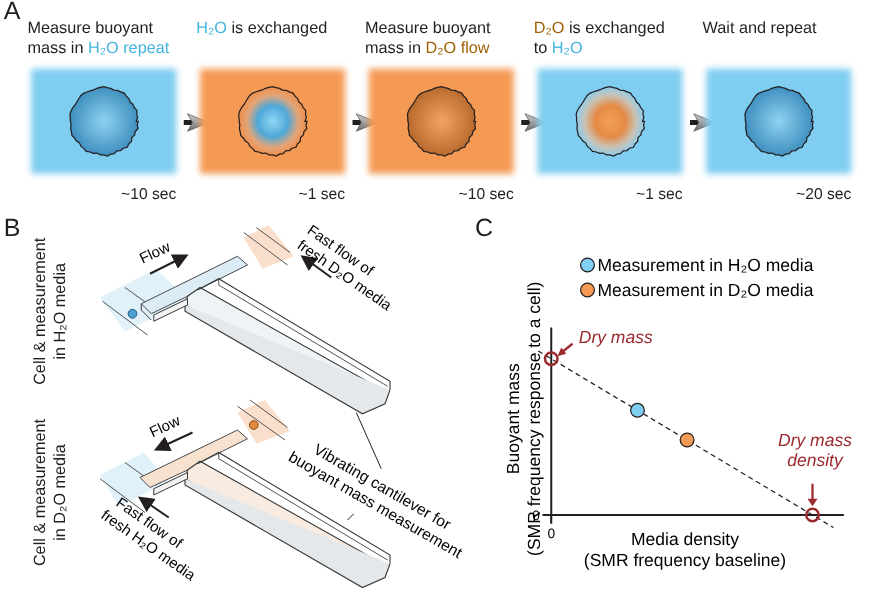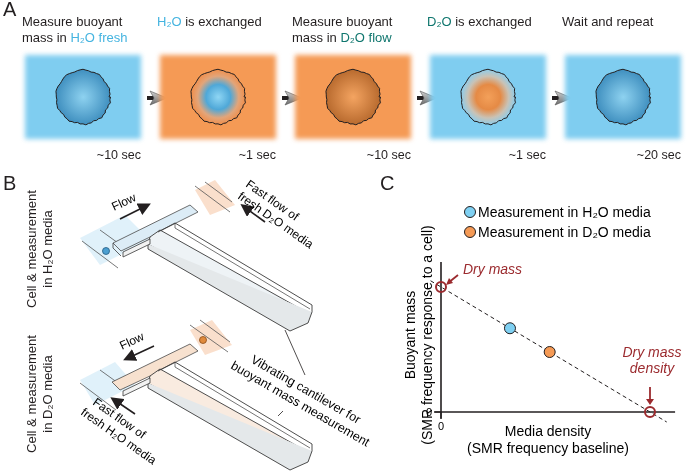--- a/index.html
+++ b/index.html
@@ -1,37 +1,37 @@
 <!DOCTYPE html>
 <html><head>
 <meta charset="utf-8">
 <style>
   html, body { margin:0; padding:0; background:#ffffff; }
   body { width:700px; height:472px; position:relative; overflow:hidden; font-family:"Liberation Sans", sans-serif; color:#231f20; }
   .abs { position:absolute; }
   .panel-letter { font-size:20px; font-weight:normal; color:#231f20; }
   .stepTitle { font-size:13px; line-height:16px; white-space:nowrap; }
   .blue { color:#45b4e0; }
-  .orange { color:#0f766e; }
+  .orange { color:#a16207; }
   .time { font-size:12.5px; text-align:right; width:116px; }
   .box { position:absolute; width:116px; height:84px; filter:blur(2.5px); }
   .box.blue-bg { background:#7fcdf0; }
   .box.orange-bg { background:#f59a55; }
   svg text { font-family:"Liberation Sans", sans-serif; }
   .vlabel { font-size:13px; line-height:16px; text-align:center; white-space:nowrap; transform:rotate(-90deg); transform-origin:center center; }
 </style>
 </head>
 <body>
 
 <div class="abs panel-letter" style="left:3px;top:-2px;">A</div>
 
 <div id="panelA">
     <div class="abs stepTitle" style="left: 22px; top: 14px;">
       <div><span>Measure buoyant</span></div>
-      <div><span>mass in </span><span class="blue">H₂O fresh</span></div>
+      <div><span>mass in </span><span class="blue">H₂O repeat</span></div>
     </div>
     <div class="box blue-bg" style="left: 25px; top: 55px;"></div>
     <svg width="60" height="60" class="abs" style="left: 53px; top: 67px;">
       <defs>
         <radialGradient id="cg0">
           <stop offset="0" stop-color="#8ed2f0"></stop>
           <stop offset="1" stop-color="#3f8fbf"></stop>
         </radialGradient>
       </defs>
       <path d="M57.50,30.00L56.86,32.82L57.42,35.83L55.26,38.21L54.68,40.99L52.47,42.98L52.15,46.09L50.04,48.04L48.77,50.84L45.69,51.60L43.53,53.43L40.56,53.72L38.41,55.89L35.60,56.35L32.93,57.86L30.00,56.86L27.17,56.93L24.59,55.45L21.64,55.73L19.05,54.59L16.03,54.19L14.11,51.87L11.88,50.13L10.59,47.48L8.26,45.79L6.69,43.46L4.59,41.31L4.11,38.41L3.51,35.63L3.88,32.74L3.32,30.00L3.22,27.19L2.95,24.25L3.93,21.53L5.27,18.99L7.11,16.79L8.56,14.42L9.98,11.98L11.61,9.58L13.79,7.69L16.47,6.57L19.17,5.68L21.86,4.95L24.40,3.63L27.15,2.87L30.00,2.26L32.83,3.11L35.58,3.77L38.10,5.08L40.97,5.36L43.54,6.55L46.38,7.46L48.08,9.92L50.08,11.92L51.11,14.67L53.36,16.51L54.56,19.06L56.58,21.36L56.43,24.38L57.06,27.16L56.02,30.00Z" fill="url(#cg0)" stroke="#231f20" stroke-width="1"></path>
@@ -93,20 +93,21 @@
         <linearGradient id="ag2" x1="0" y1="0" x2="0" y2="1">
           <stop offset="0" stop-color="#d0d0d0"></stop>
           <stop offset="1" stop-color="#6b6b6b"></stop>
         </linearGradient>
       </defs>
       <rect x="1" y="6" width="8" height="4" fill="#231f20"></rect>
       <path d="M4,1 L21,8 L4,15 L8,8 Z" fill="url(#ag2)" stroke="#555" stroke-width="0.6"></path>
     </svg>
     <div class="abs stepTitle" style="left: 427px; top: 14px;">
       <div><span class="orange">D₂O</span><span> is exchanged</span></div>
+      <div><span>to </span><span class="blue">H₂O</span></div>
     </div>
     <div class="box blue-bg" style="left: 430px; top: 55px;"></div>
     <svg width="60" height="60" class="abs" style="left: 458px; top: 67px;">
       <defs>
         <radialGradient id="cg3">
           <stop offset="0" stop-color="#f3a05a"></stop>
           <stop offset="0.45" stop-color="#e58a45"></stop>
           <stop offset="0.75" stop-color="#c9c2b5"></stop>
           <stop offset="1" stop-color="#8dcdec"></stop>
         </radialGradient>

